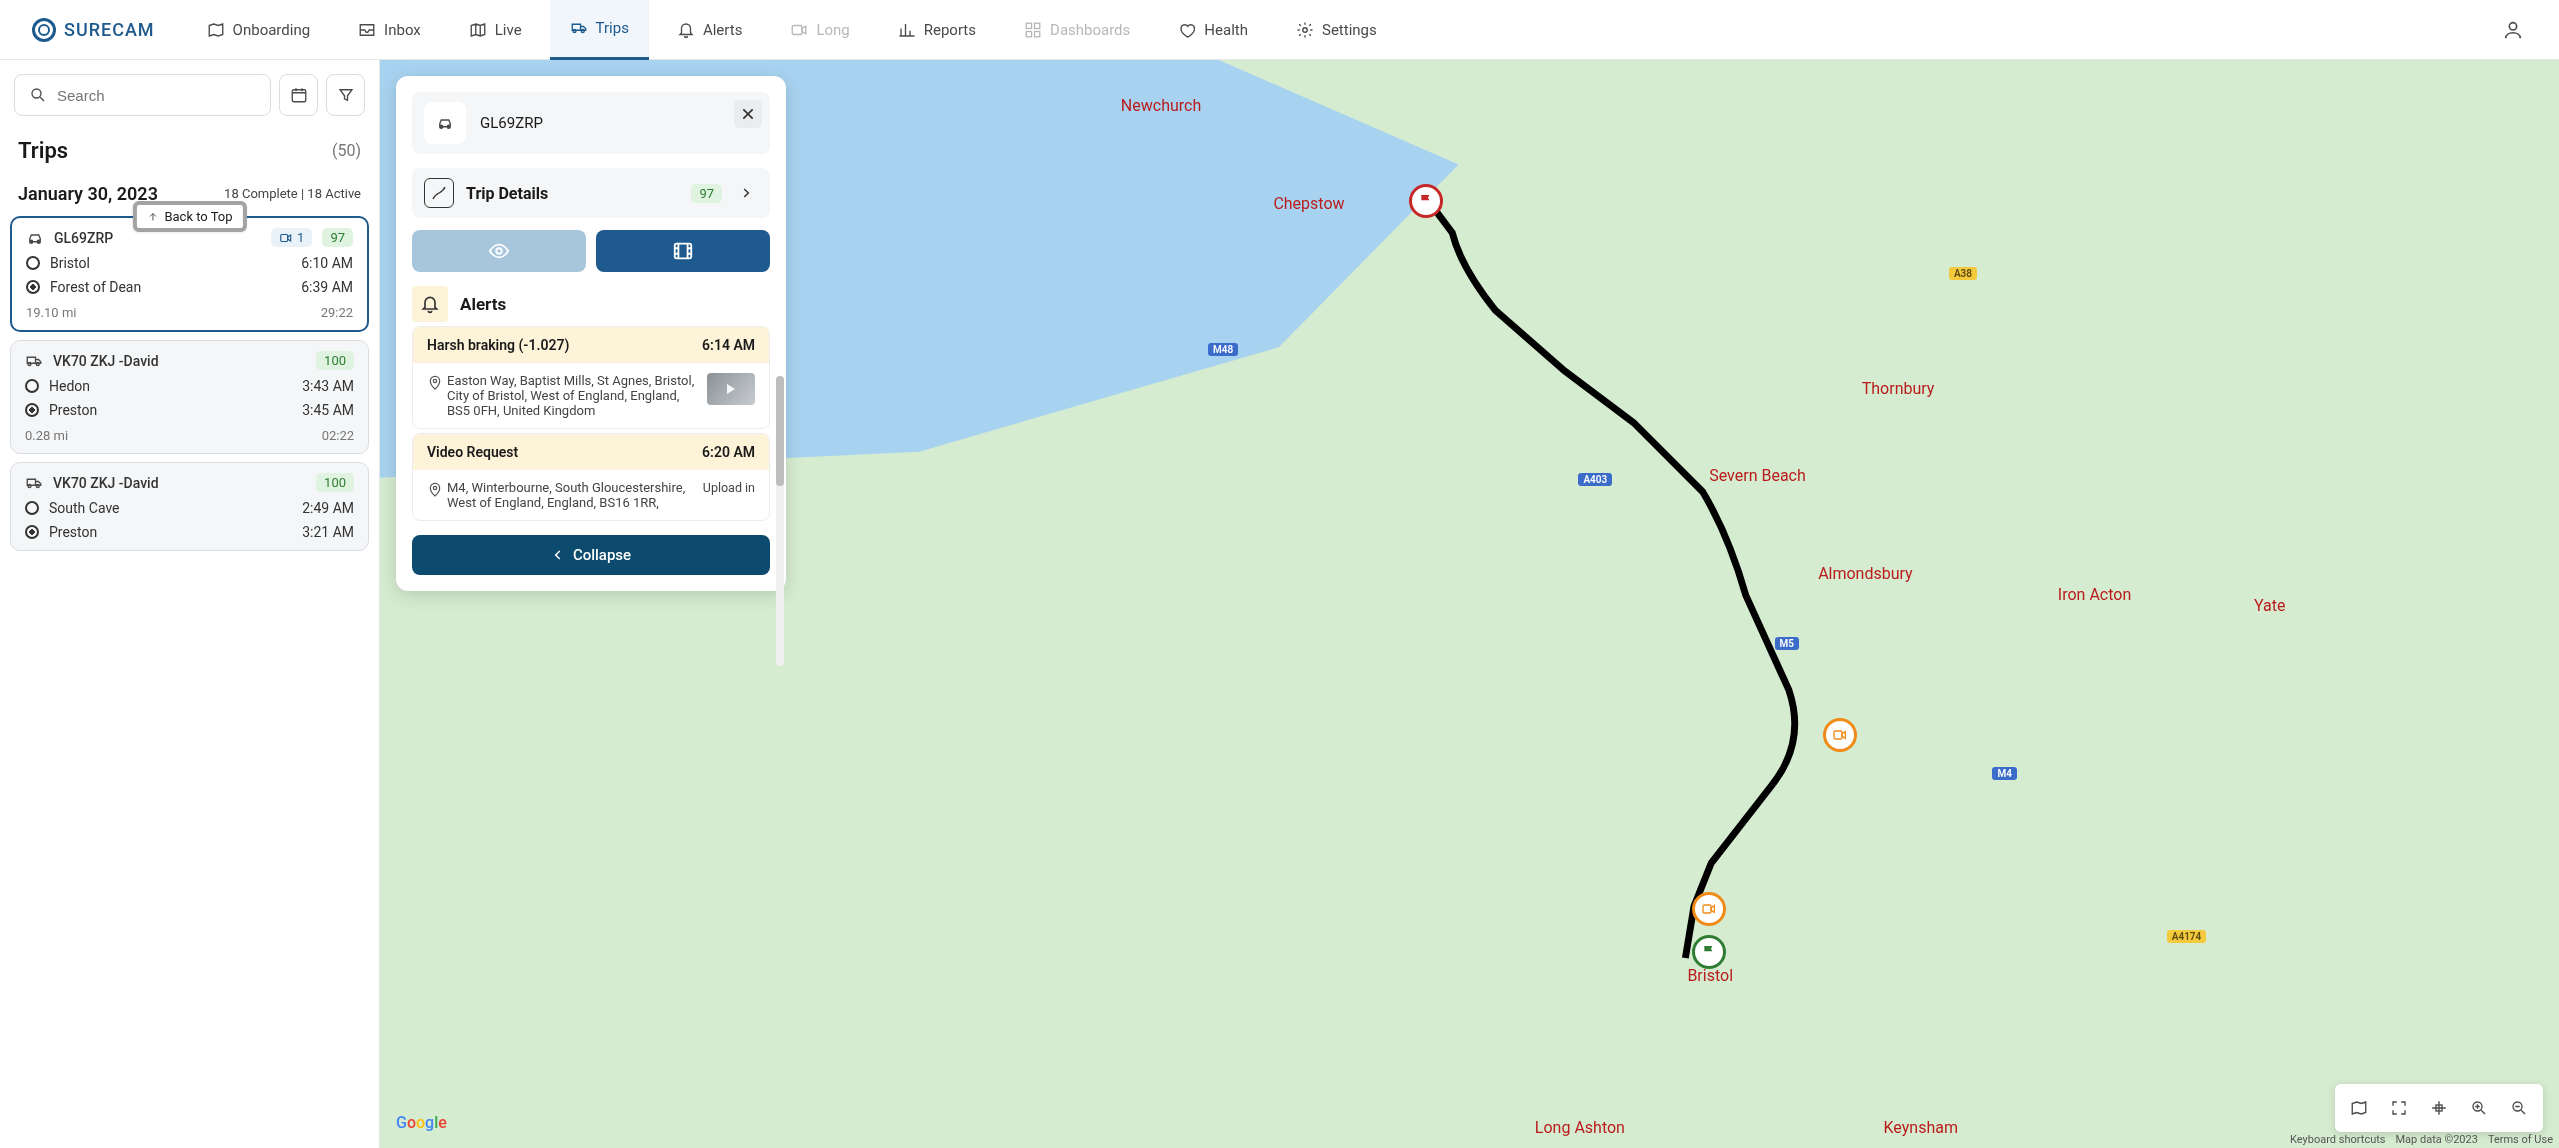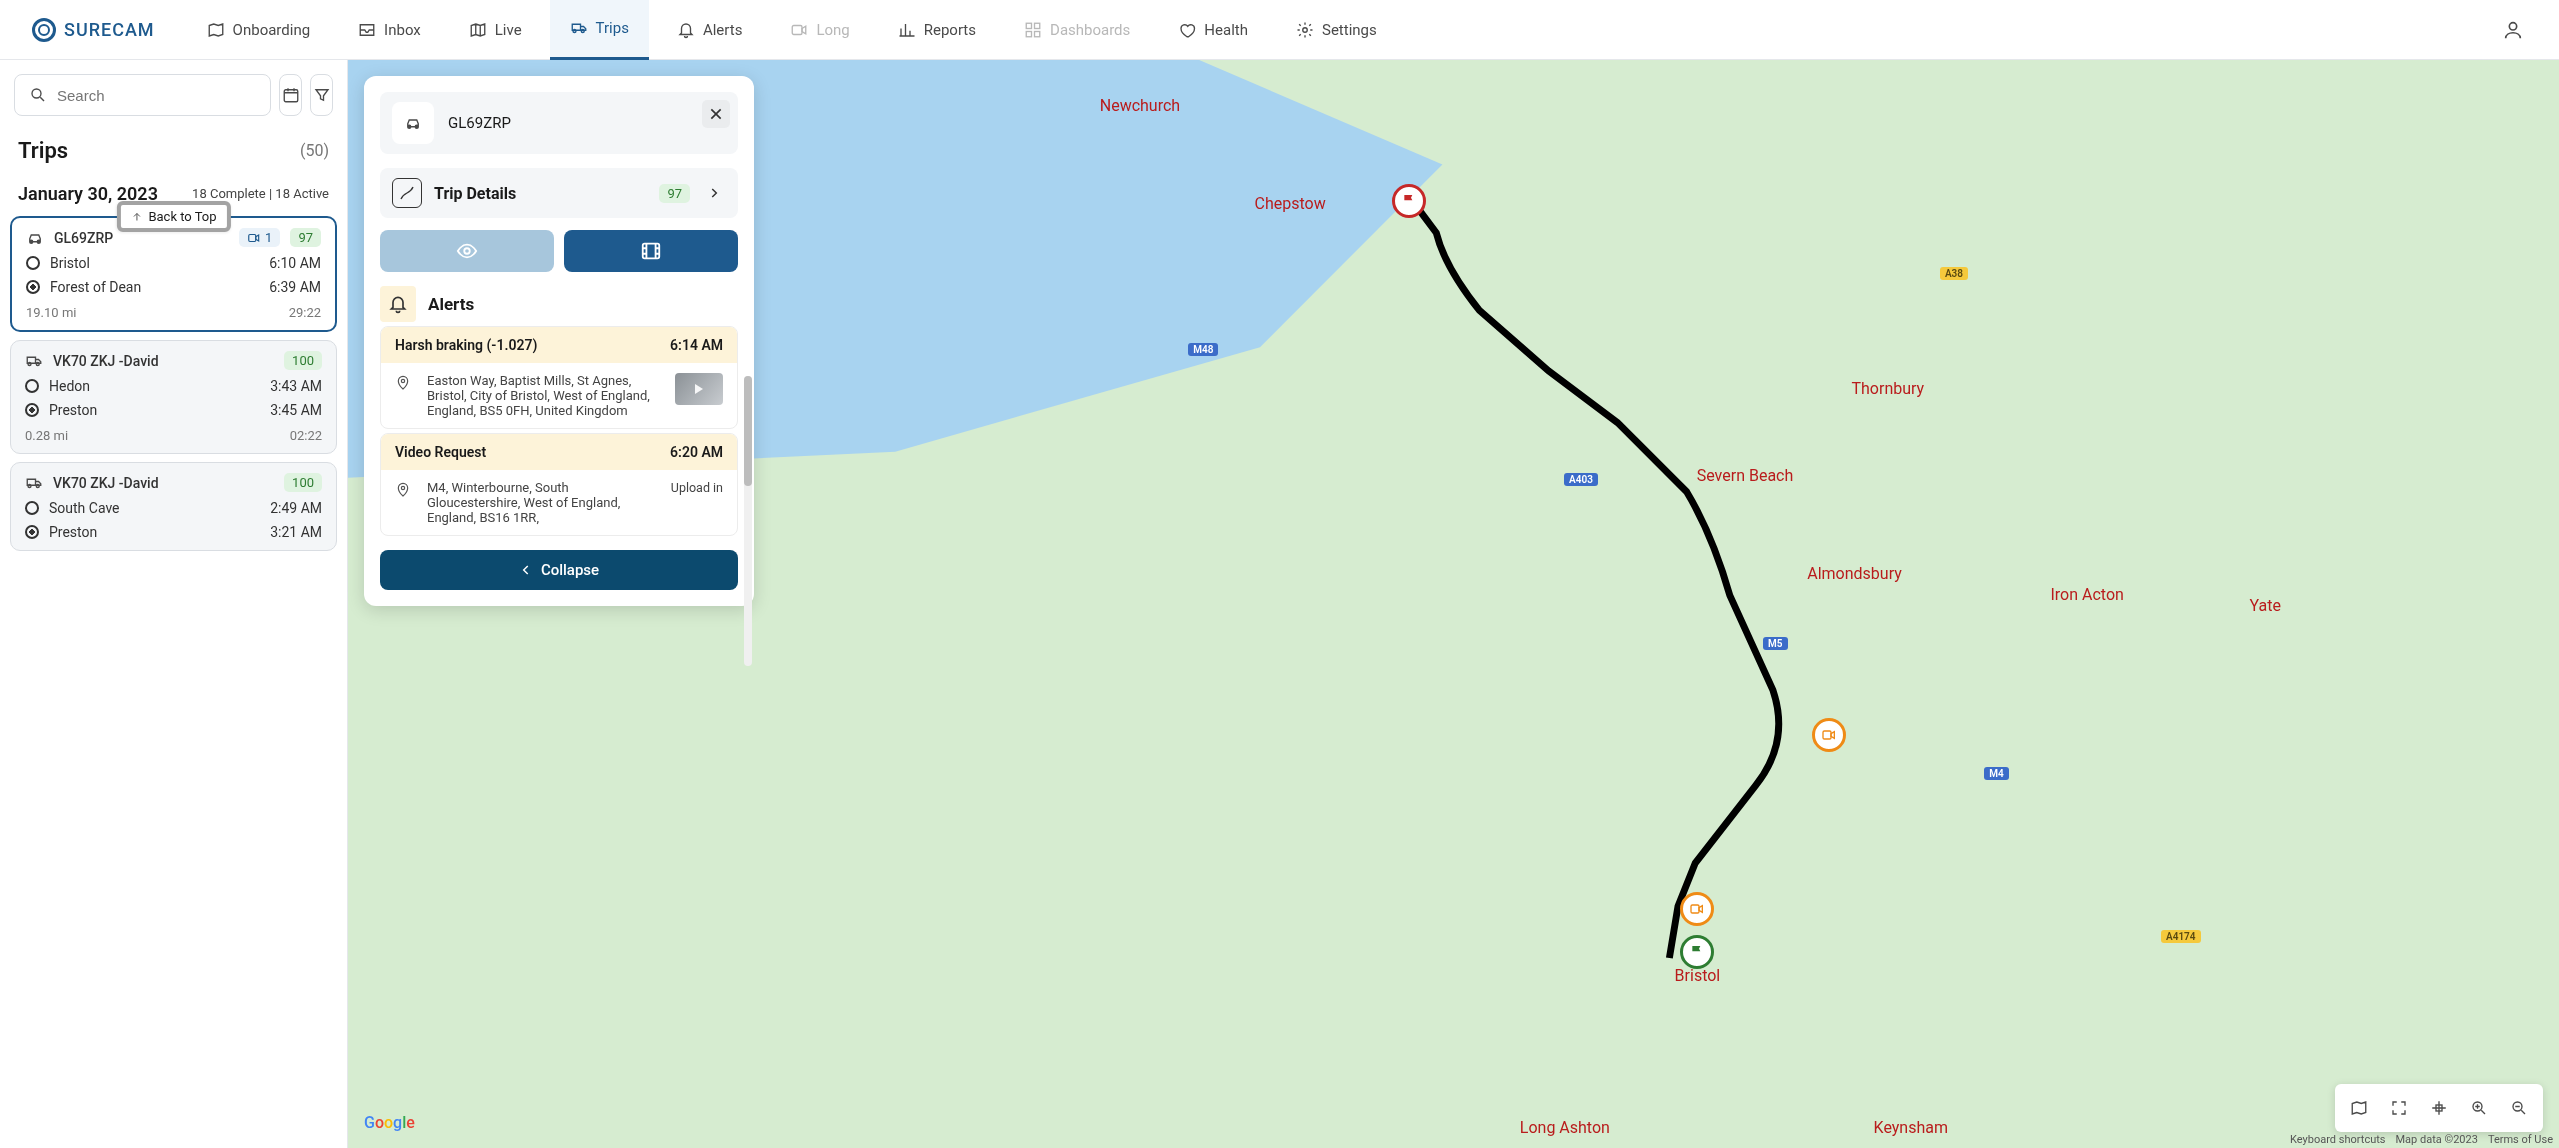--- a/index.html
+++ b/index.html
@@ -12,21 +12,21 @@
 .logo-circle::before { content:''; position:absolute; inset:3px; border:2px solid #1e5a8e; border-radius:50%; }
 .logo-text { font-size: 18px; letter-spacing: 1px; color: #1e5a8e; font-weight: 500; }
 .nav-item { display: flex; align-items: center; gap: 8px; padding: 0 20px; height: 60px; color: #4a4a4a; cursor: pointer; font-size: 15px; }
 .nav-item.active { color: #1e5a8e; border-bottom: 3px solid #1e5a8e; background: #f0f6fb; }
 .nav-item.disabled { color: #b8b8b8; }
 .nav-spacer { flex: 1; }
 .nav-user { width: 28px; height: 28px; display:flex; align-items:center; justify-content:center; cursor:pointer; }
 
 
 .main { display: flex; height: calc(100vh - 60px); }
-.sidebar { width: 348px; border-right: 1px solid #e5e7eb; display: flex; flex-direction: column; background:#fff; }
+.sidebar { width: 380px; border-right: 1px solid #e5e7eb; display: flex; flex-direction: column; background:#fff; }
 .map { flex: 1; position: relative; background: #d6ecd0; }
 
 
 .search-row { display: flex; gap: 8px; padding: 14px; }
 .search-box { flex: 1; height: 42px; border: 1px solid #d9dde2; border-radius: 8px; display: flex; align-items: center; padding: 0 14px; gap: 10px; }
 .search-box input { border: none; outline: none; flex: 1; font-size: 15px; background:transparent; }
 .sq-btn { width: 46px; height: 42px; border: 1px solid #d9dde2; border-radius: 8px; background: #fff; display:flex; align-items:center; justify-content:center; cursor:pointer; }
 
 
 .trips-hd { padding: 8px 18px 12px; display:flex; align-items:center; justify-content:space-between; }
@@ -73,21 +73,21 @@
 .p-tab { flex:1; height:42px; border-radius:8px; display:flex; align-items:center; justify-content:center; cursor:pointer; }
 .p-tab.eye { background:#a7c6dc; color:#fff; }
 .p-tab.film { background:#1e5a8e; color:#fff; }
 
 .alerts-hd { display:flex; align-items:center; gap:12px; margin-top:14px; }
 .alerts-bell { width:36px; height:36px; background:#fdf3d9; display:flex; align-items:center; justify-content:center; border-radius:4px; }
 .alerts-hd h4 { font-size:17px; font-weight:700; }
 
 .alert-card { border:1px solid #ececec; border-radius:8px; margin-top:4px; overflow:hidden; }
 .alert-top { background:#fdf3d9; padding:10px 14px; display:flex; justify-content:space-between; font-size:14px; font-weight:600; }
-.alert-body { padding:10px 14px; display:flex; gap:16px; align-items:flex-start; font-size:13px; color:#444; }
+.alert-body { padding:10px 14px; display:flex; gap:4px; align-items:flex-start; font-size:13px; color:#444; }
 .alert-body .pin { flex-shrink:0; margin-top:2px; }
 .alert-thumb { width:48px; height:32px; background: linear-gradient(130deg,#8b9196,#c8ccd0); border-radius:4px; flex-shrink:0; position:relative; }
 .alert-thumb::after { content:''; position:absolute; inset:0; margin:auto; width:0; height:0; border-left:8px solid rgba(255,255,255,.9); border-top:5px solid transparent; border-bottom:5px solid transparent; }
 .alert-status { font-size:12.5px; text-align:right; }
 
 .collapse-btn { margin-top:14px; background:#0c4a6e; color:#fff; height:40px; border-radius:8px; display:flex; align-items:center; justify-content:center; gap:8px; cursor:pointer; font-size:15px; font-weight:500; }
 
 
 .map-ctrls { position:absolute; bottom:16px; right:16px; background:#fff; border-radius:6px; box-shadow:0 2px 8px rgba(0,0,0,.15); display:flex; padding:6px; gap:4px; }
 .map-ctrls .mc { width:36px; height:36px; display:flex; align-items:center; justify-content:center; cursor:pointer; }

